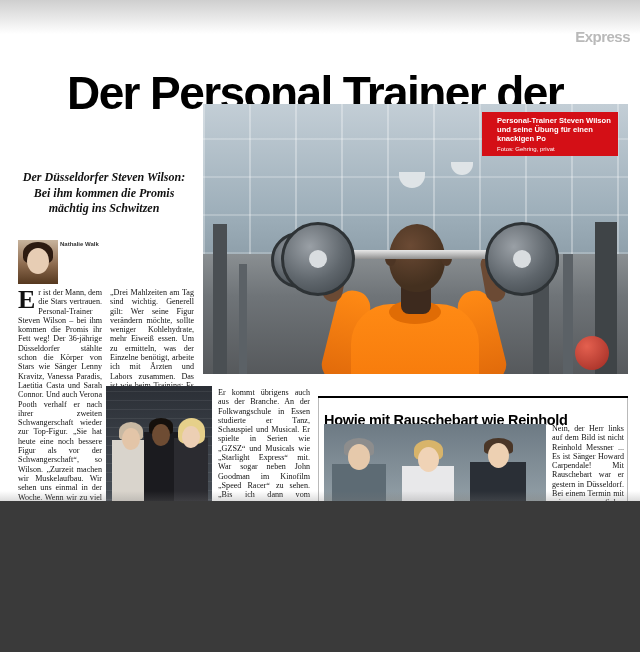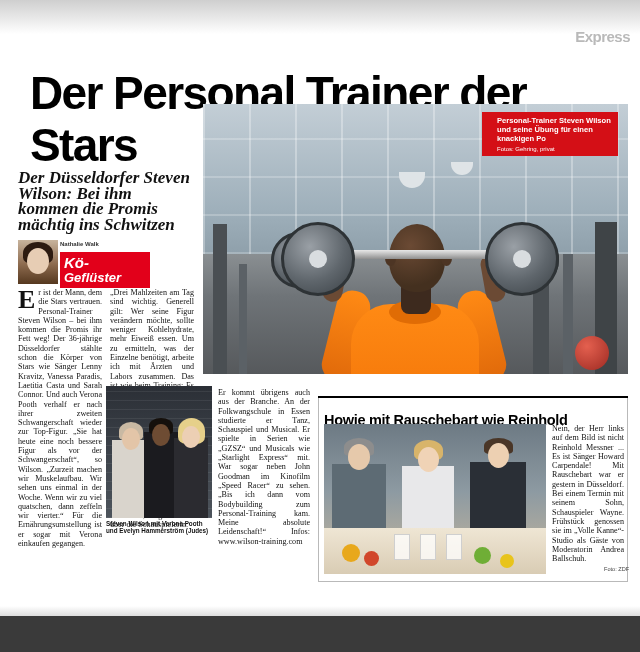--- a/index.html
+++ b/index.html
@@ -9,21 +9,21 @@
   }
   body {
     width: 640px;
     height: 652px;
     overflow: hidden;
     font-family: "Liberation Serif", serif;
   }
   .page {
     position: relative;
     width: 640px;
-    height: 616px;
+    height: 501px;
     background: #ffffff;
     overflow: hidden;
   }
   
   .top-strip {
     position: absolute;
     left: 0; top: 0;
     width: 640px; height: 34px;
     background: linear-gradient(180deg,#cfcfcf 0%, #e9e9e9 55%, #ffffff 100%);
   }
@@ -32,29 +32,30 @@
     right: 10px; top: 28px;
     font-family: "Liberation Sans", sans-serif;
     font-weight: bold;
     font-size: 15px;
     color: #b9b9b9;
     letter-spacing: -0.5px;
   }
   
   .headline {
     position: absolute;
-    left: 30px;
+    left: 10px;
     top: 36px;
     width: 610px;
     font-family: "Liberation Sans", sans-serif;
     font-weight: bold;
     font-size: 46px;
     line-height: 52px;
     letter-spacing: -1.6px;
     color: #000;
+    text-align: center;
   }
   .headline .l2 { display:block; }
 
   
   .main-photo {
     position: absolute;
     left: 203px;
     top: 104px;
     width: 425px;
     height: 270px;
@@ -172,23 +173,24 @@
 
   
   .standfirst {
     position: absolute;
     left: 18px;
     top: 170px;
     width: 172px;
     font-family: "Liberation Serif", serif;
     font-style: italic;
     font-weight: bold;
-    font-size: 17px;
+    font-size: 12px;
     line-height: 15.5px;
     color: #111;
+    text-align: center;
   }
   
   .badge-row {
     position: absolute;
     left: 18px;
     top: 240px;
     width: 176px;
     height: 44px;
   }
   .badge-photo {
@@ -423,24 +425,20 @@
 
   <div class="standfirst">Der Düsseldorfer Steven Wilson: Bei ihm kommen die Promis mächtig ins Schwitzen</div>
 
   <div class="badge-row">
     <div class="badge-photo">
       <div class="hair"></div>
       <div class="face"></div>
     </div>
     <div class="badge-name">Nathalie
 Walk</div>
-    <div class="badge-logo">
-      <span>Kö-</span>
-      <span class="l2">Geflüster</span>
-    </div>
   </div>
 
   <div class="col col1">
     <span class="dropcap">E</span><span>r ist der Mann, dem die Stars vertrauen. Personal-Trainer Steven Wilson – bei ihm kommen die Promis ihr Fett weg!
 Der 36-jährige Düsseldorfer stählte schon die Körper von Stars wie Sänger Lenny Kravitz, Vanessa Paradis, Laetitia Casta und Sarah Connor. Und auch Verona Pooth verhalf er nach ihrer zweiten Schwangerschaft wieder zur Top-Figur. „Sie hat heute eine noch bessere Figur als vor der Schwangerschaft“, so Wilson. „Zurzeit machen wir Muskelaufbau. Wir sehen uns einmal in der Woche. Wenn wir zu viel quatschen, dann zeffeln wir vierter.“ Für die Ernährungsumstellung ist er sogar mit Verona einkaufen gegangen.</span>
   </div>
   <div class="col col2">„Drei Mahlzeiten am Tag sind wichtig. Generell gilt: Wer seine Figur verändern möchte, sollte weniger Kohlehydrate, mehr Eiweiß essen. Um zu ermitteln, was der Einzelne benötigt, arbeite ich mit Ärzten und Labors zusammen. Das ist wie beim Training: Es ist auf jeden individuell abgestimmt.“
 Auch Rammstein-Sänger Till Lindemann hat er schon trainiert. Genauso wie seine Freundin Sophia Thomalla. „Wir trainieren zwischenhalb Mittwoch, morgens und abends je eine Stunde. Danach nur sie feiert, das ist der Zeit bei »Let’s Dance«, wo sie zehn Stunden pro Tag trainierte“, sagt Wilson über die Schauspielerin.</div>
   <div class="col col3">Er kommt übrigens auch aus der Branche. An der Folkwangschule in Essen studierte er Tanz, Schauspiel und Musical. Er spielte in Serien wie „GZSZ“ und Musicals wie „Starlight Express“ mit. War sogar neben John Goodman im Kinofilm „Speed Racer“ zu sehen. „Bis ich dann vom Bodybuilding zum Personal-Training kam. Meine absolute Leidenschaft!“ Infos: www.wilson-training.com</div>
 

